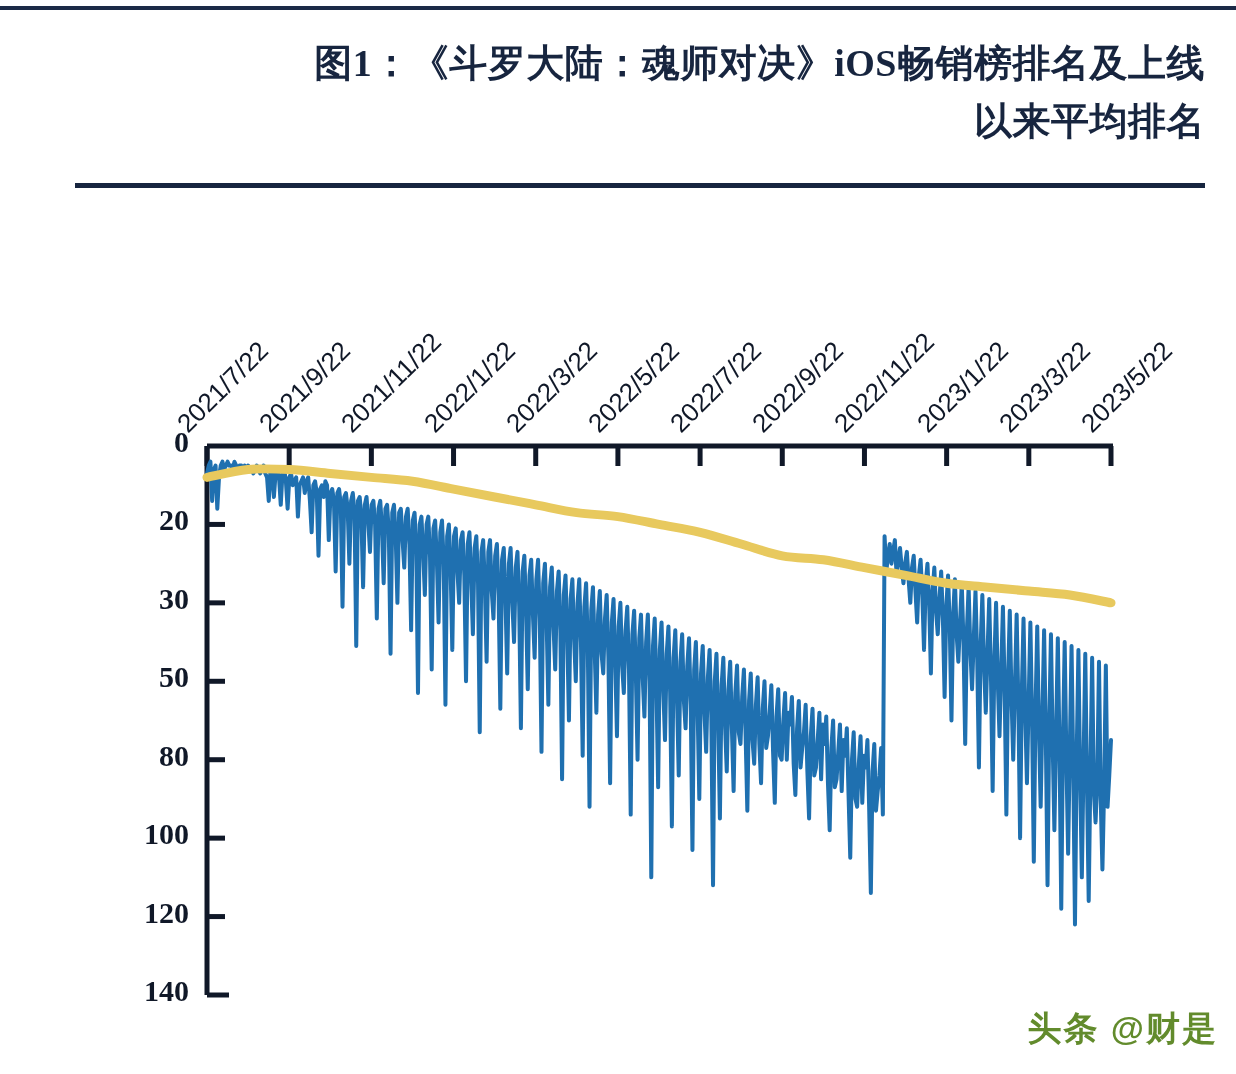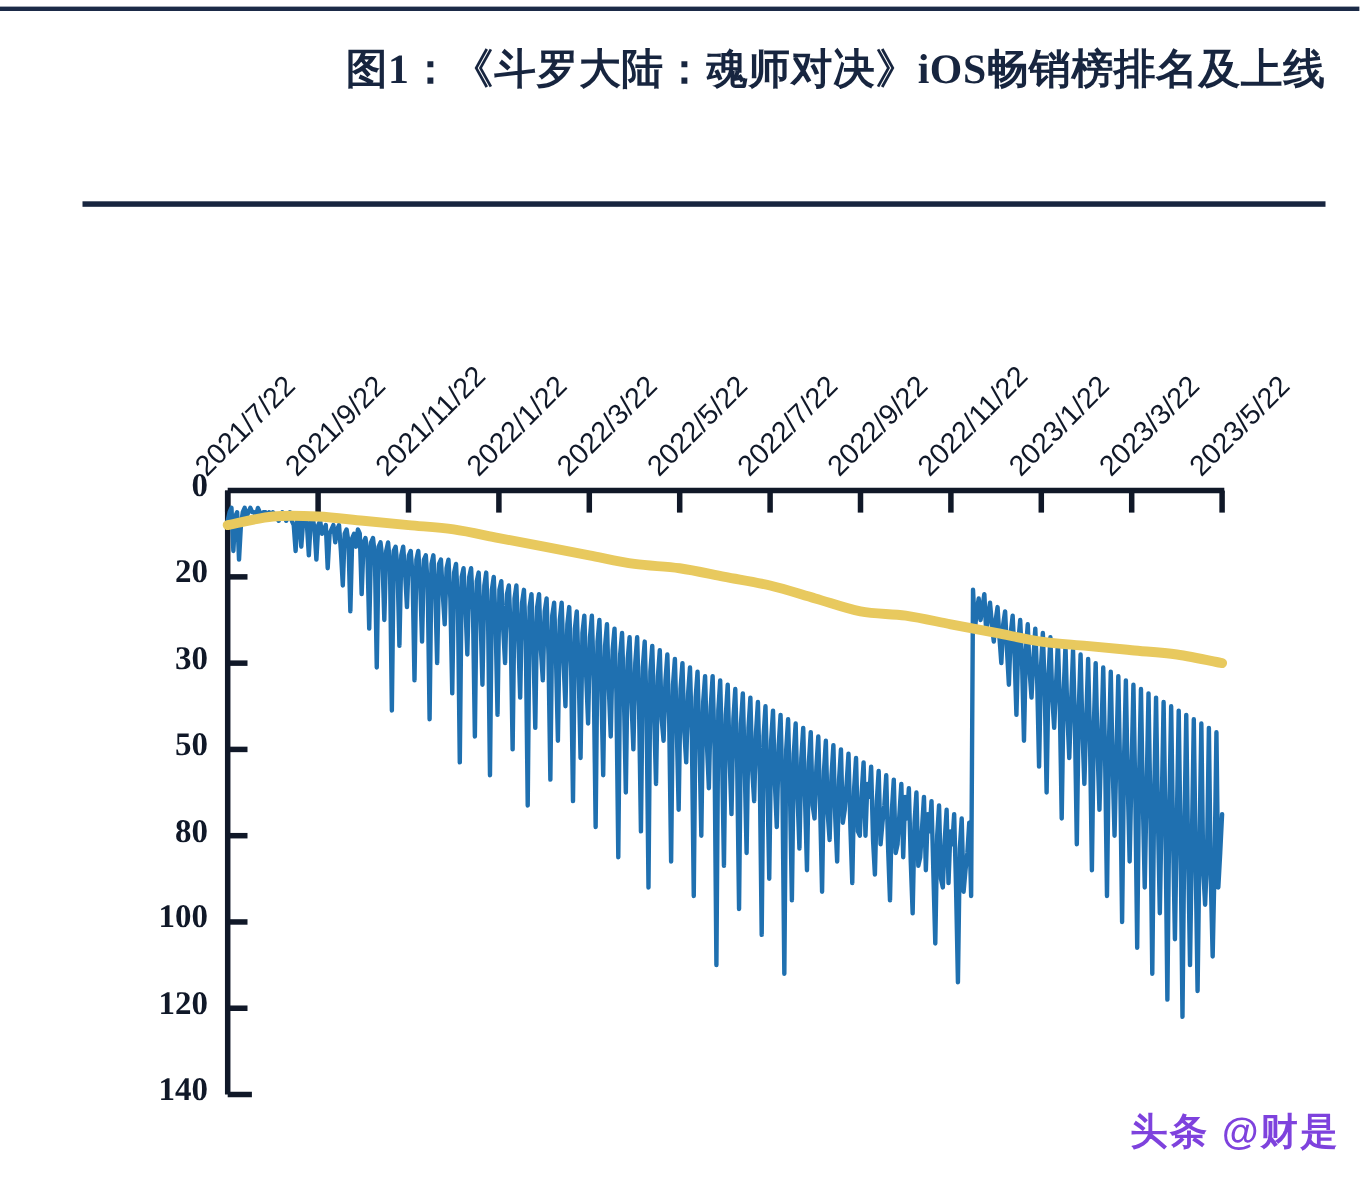--- a/index.html
+++ b/index.html
@@ -51,33 +51,34 @@
     color:#101828;
     white-space:nowrap;
     transform-origin:left bottom;
     transform:rotate(-45deg);
   }
   #watermark{
     position:absolute;right:18px;bottom:22px;
     font-family:"Liberation Sans", sans-serif;
     font-weight:bold;
     font-size:34px;
-    color:#6d28d9;
+    color:#4d7c0f;
     opacity:.88;
     letter-spacing:2px;
     white-space:nowrap;
   }
 </style>
 </head>
 <body>
 
 <div id="top-rule"></div>
 
 <div id="title-block">
   <div class="title-line">图1：《斗罗大陆：魂师对决》iOS畅销榜排名及上线</div>
+  <div class="title-line">以来平均排名</div>
 </div>
 <div id="title-rule"></div>
 
 <div id="chart-area">
   <svg id="plot-svg" width="1236" height="879">
     <g id="g-axes">
         <path d="M 207 251 L 1113 251" stroke="#101828" stroke-width="5" fill="none"></path>
         <path d="M 207 251 L 207 800" stroke="#101828" stroke-width="5" fill="none"></path>
         <path d="M 207 800 L 229 800" stroke="#101828" stroke-width="5" fill="none"></path>
         <path d="M 207 329.42857142857144 L 225 329.42857142857144" stroke="#101828" stroke-width="5" fill="none"></path>

